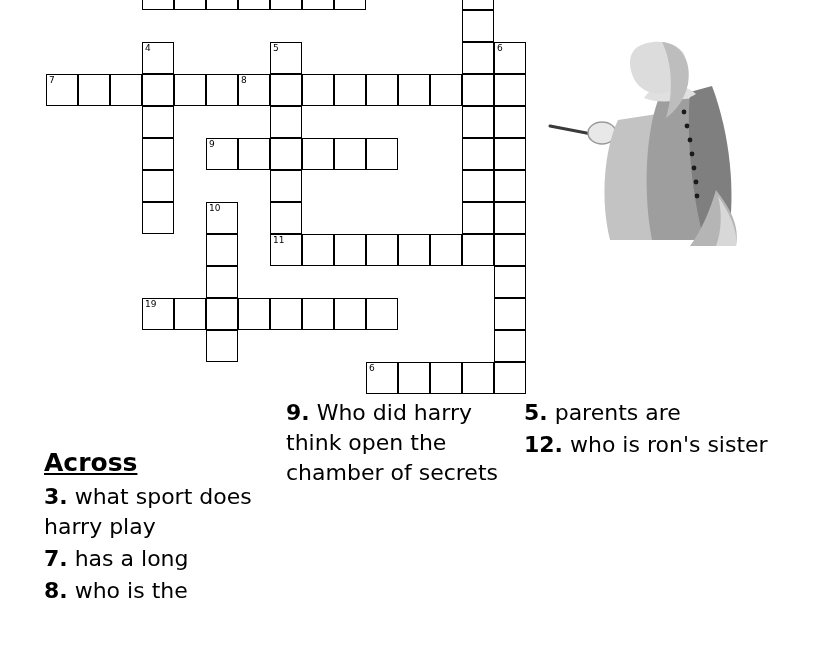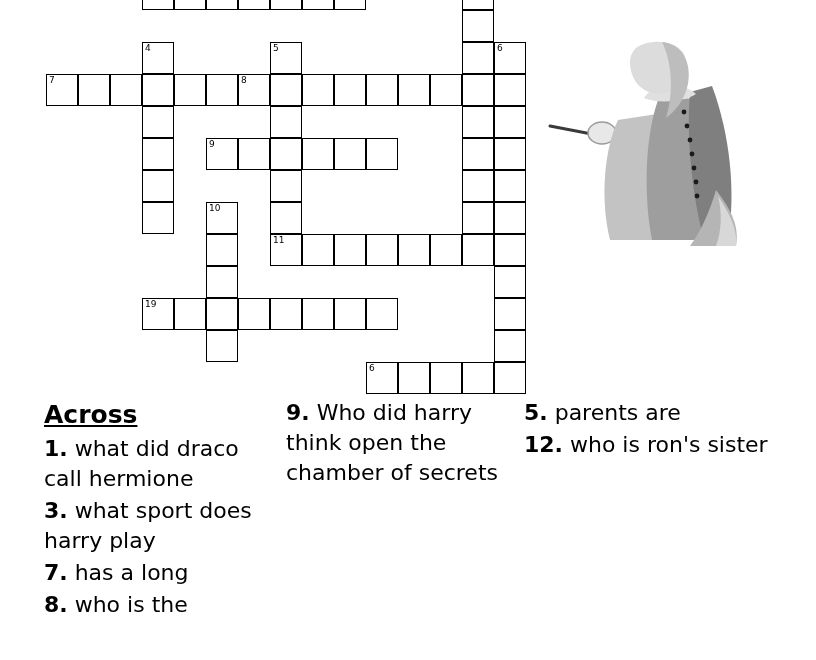--- a/index.html
+++ b/index.html
@@ -57,21 +57,21 @@
     left: 44px;
     top: 398px;
     width: 760px;
     display: flex;
     gap: 0px;
     align-items: flex-start;
   }
   .clue-col {
     box-sizing: border-box;
   }
-  .col-1 { width: 242px; padding-right: 10px; }
+  .col-1 { width: 242px; padding-right: 10px; margin-top: 48px; }
   .col-2 { width: 238px; padding-right: 10px; }
   .col-3 { width: 260px; }
 
   .heading {
     font-size: 25px;
     font-weight: bold;
     text-decoration: underline;
     line-height: 34px;
     margin-bottom: 2px;
     font-family: "DejaVu Sans", sans-serif;
@@ -217,24 +217,20 @@
     <circle cx="154" cy="128" r="2.4" fill="#1a1a1a"></circle>
     <circle cx="156" cy="142" r="2.4" fill="#1a1a1a"></circle>
     <circle cx="157" cy="156" r="2.4" fill="#1a1a1a"></circle>
   </svg>
 </div>
 
 <div id="clues">
   <div class="clue-col col-1">
     <div class="heading">Across</div>
     <div class="clue">
-      <span class="cnum">1.</span>
-      <span>what did draco call hermione</span>
-    </div>
-    <div class="clue">
       <span class="cnum">3.</span>
       <span>what sport does harry play</span>
     </div>
     <div class="clue">
       <span class="cnum">7.</span>
       <span>has a long</span>
     </div>
     <div class="clue">
       <span class="cnum">8.</span>
       <span>who is the</span>

